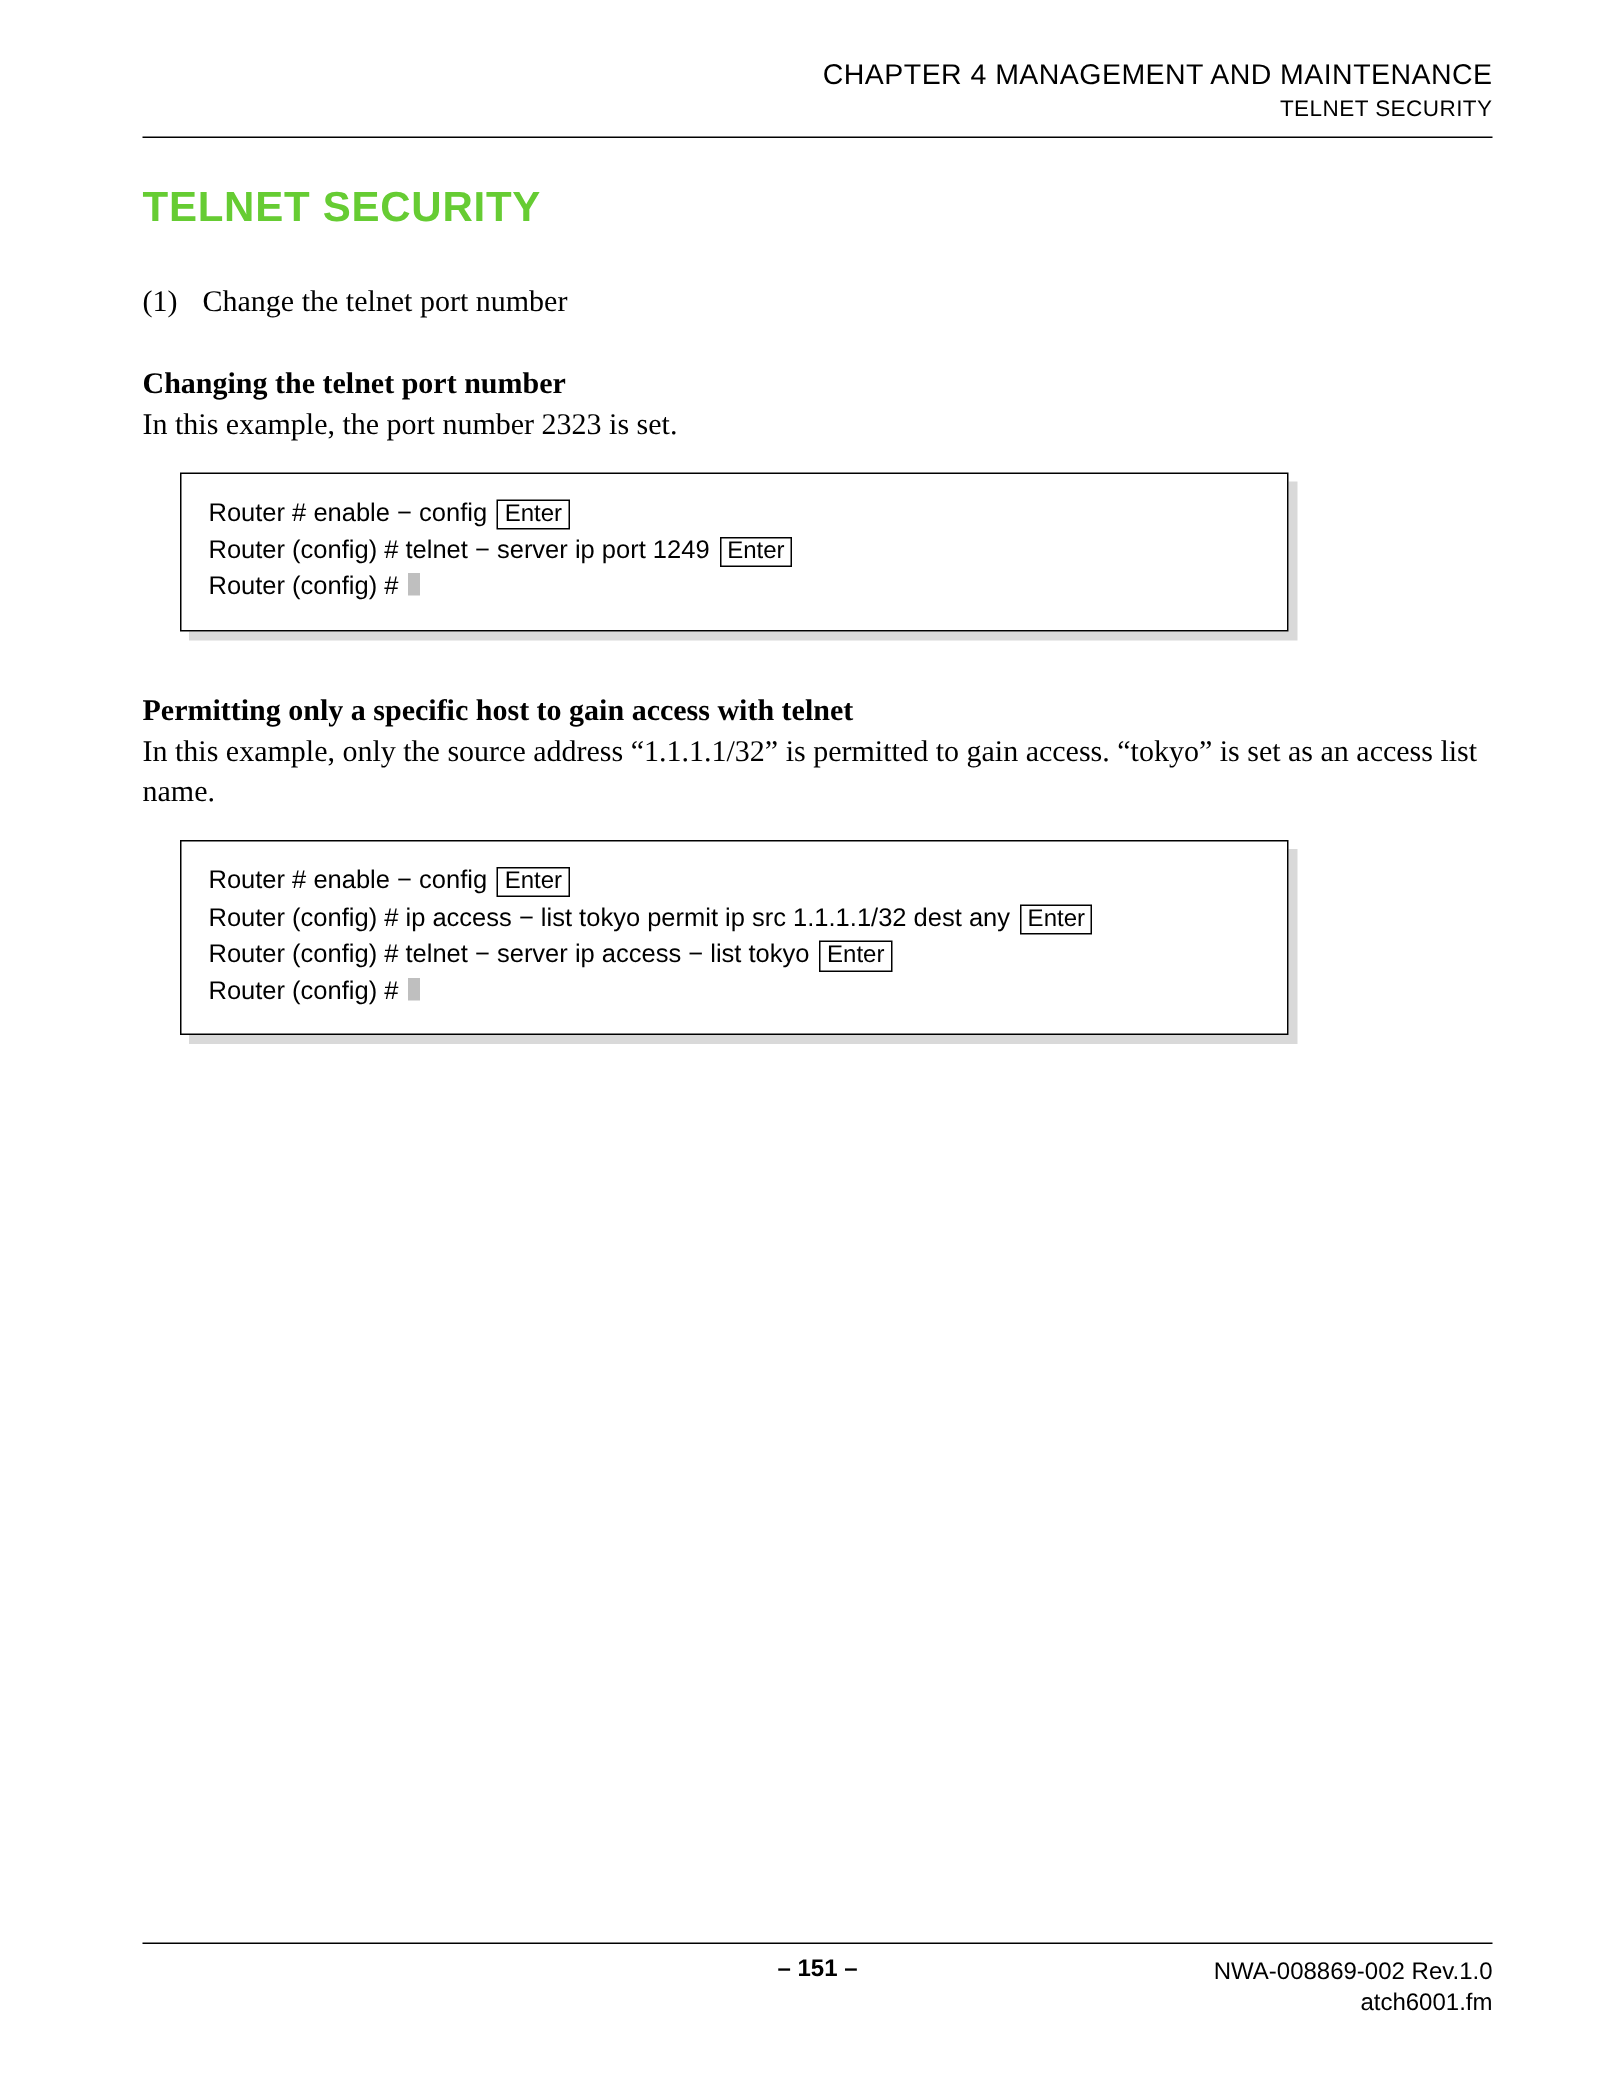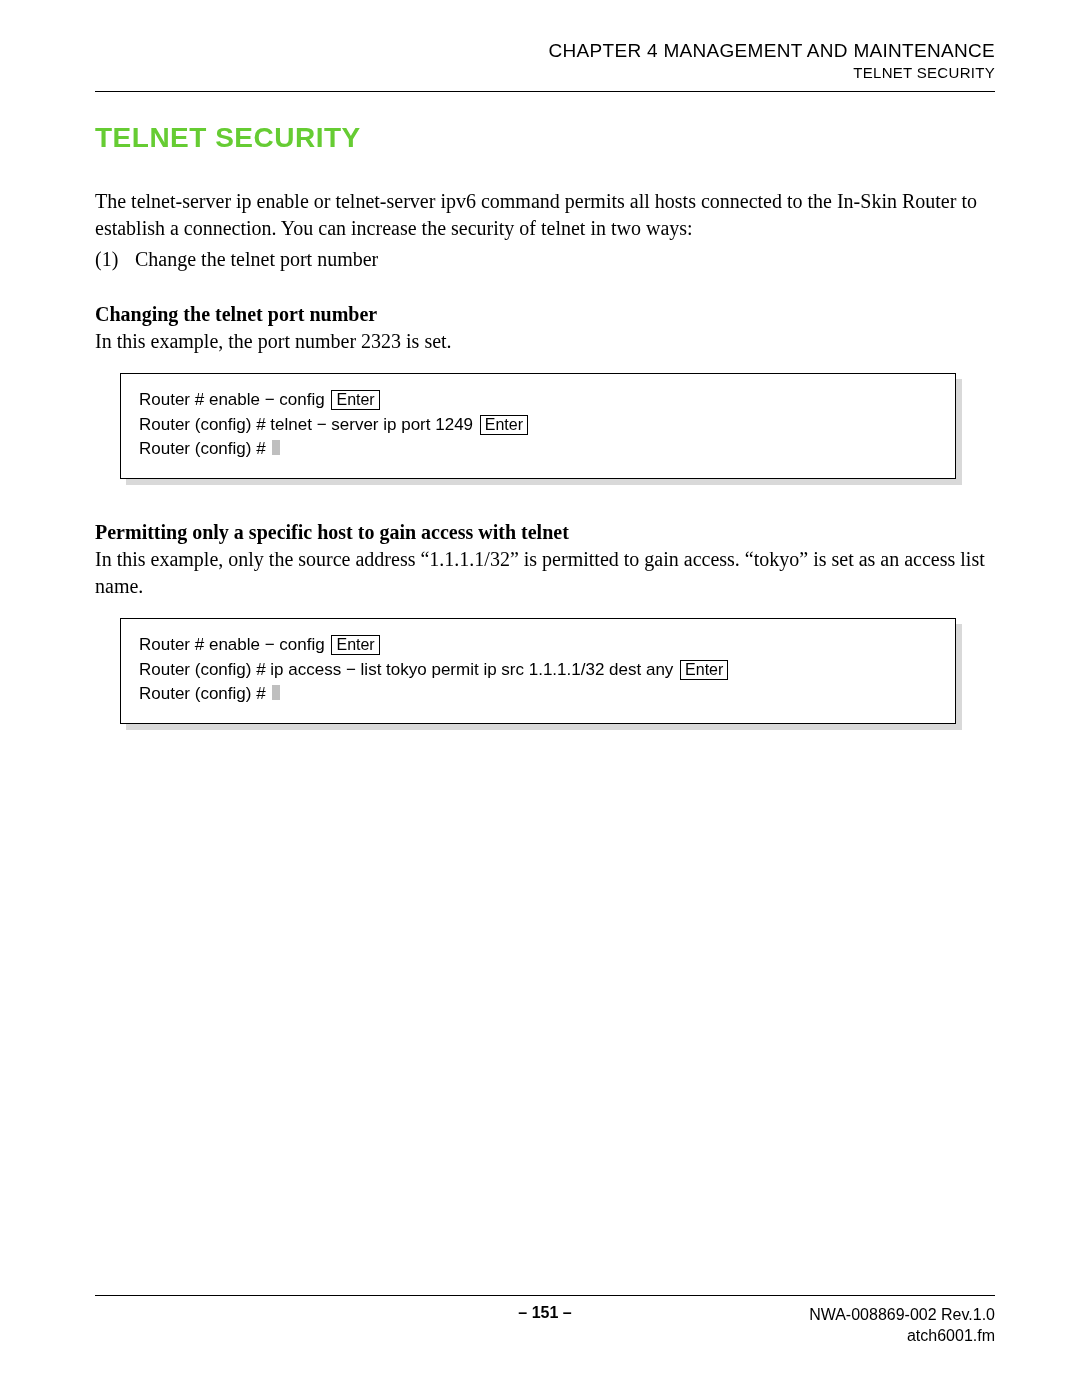--- a/index.html
+++ b/index.html
@@ -67,21 +67,21 @@
     text-indent: 0;
   }
   .sub-heading {
     font-weight: bold;
     font-size: 20px;
     margin-top: 30px;
     margin-bottom: 2px;
   }
   .code-box-wrap {
     margin: 18px 0 0 25px;
-    width: 836px;
+    width: 739px;
     position: relative;
   }
   .code-shadow {
     position: absolute;
     top: 6px;
     left: 6px;
     right: -6px;
     bottom: -6px;
     background: #d9d9d9;
   }
@@ -149,21 +149,20 @@
 <div class="page">
 
   <div class="header-block">
     <div class="chapter-line">CHAPTER 4   MANAGEMENT AND MAINTENANCE</div>
     <div class="section-line">TELNET SECURITY</div>
   </div>
   <hr class="header-rule">
 
   <div class="section-title">TELNET SECURITY</div>
 
-  <p class="body-text">The telnet-server ip enable or telnet-server ipv6 command permits all hosts connected to the In-Skin Router to establish a connection. You can increase the security of telnet in two ways:</p>
 
   <ul class="numbered-list">
     <li data-num="1">Change the telnet port number</li>
   </ul>
 
   <div class="sub-heading">Changing the telnet port number</div>
   <p class="body-text">In this example, the port number 2323 is set.</p>
 
   <div class="code-box-wrap">
     <div class="code-shadow"></div>
@@ -188,20 +187,24 @@
 
   <div class="code-box-wrap">
     <div class="code-shadow"></div>
     <div class="code-box">
       <div class="code-line">
         <span>Router #  enable − config</span>
         <span class="key">Enter</span>
       </div>
       <div class="code-line">
         <span>Router (config) # ip access − list tokyo permit ip src 1.1.1.1/32 dest any</span>
+        <span class="key">Enter</span>
+      </div>
+      <div class="code-line">
+        <span>Router (config) # telnet − server ip access − list tokyo</span>
         <span class="key">Enter</span>
       </div>
       <div class="code-line">
         <span>Router (config) #</span>
         <span class="cursor-block"></span>
       </div>
     </div>
   </div>
 
 </div>

